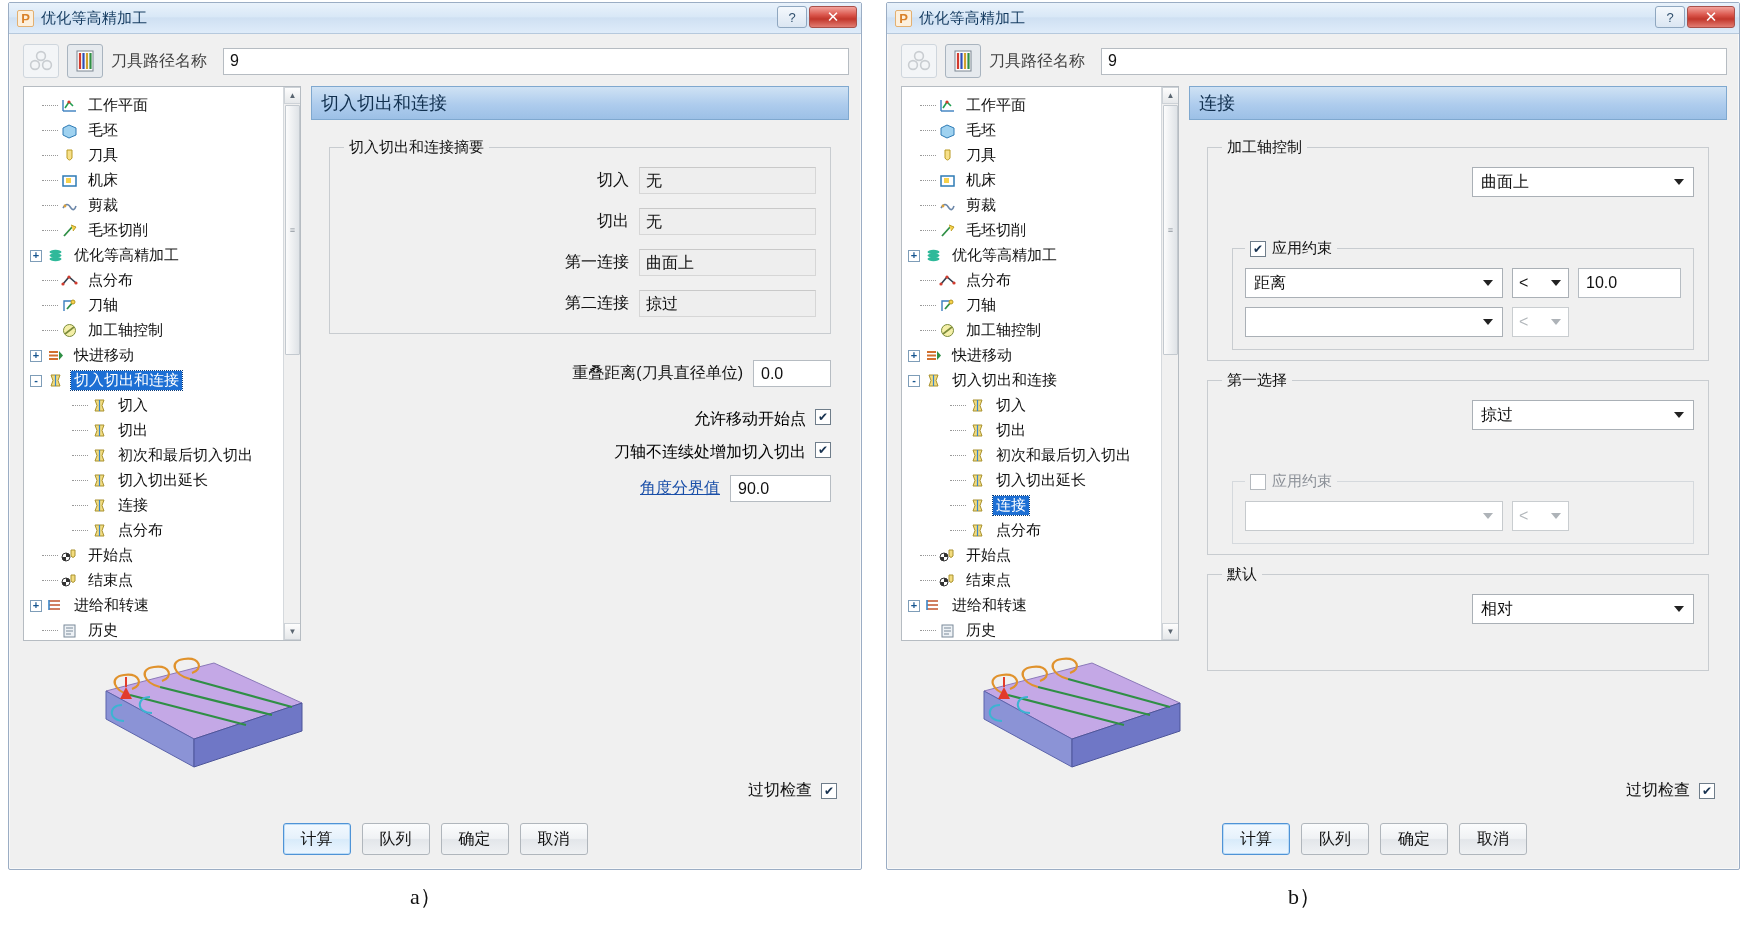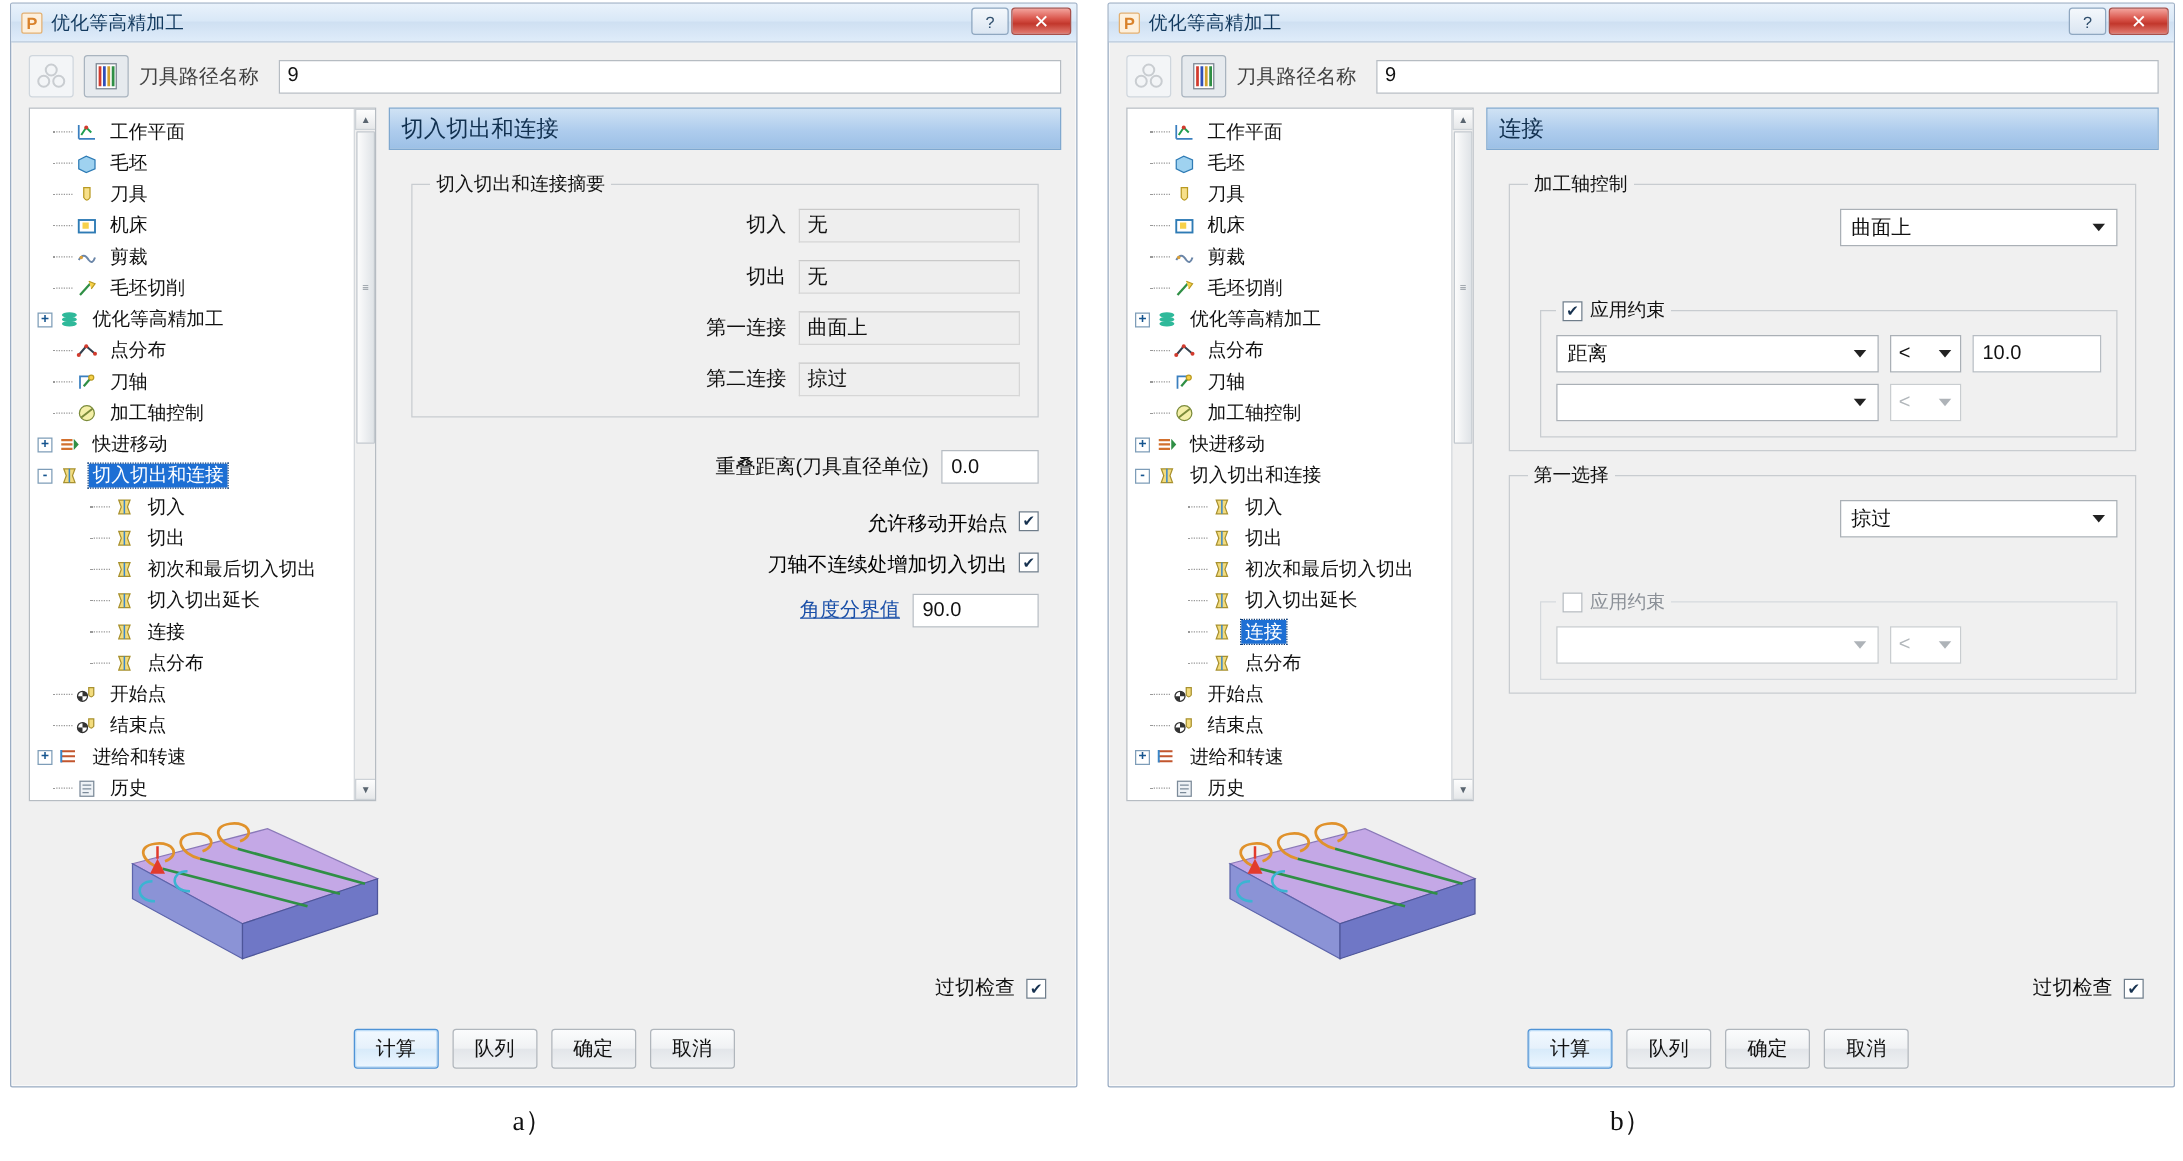--- a/index.html
+++ b/index.html
@@ -830,20 +830,29 @@
                 </div>
                 <div class="opbox dim">
                   <span>&lt;</span>
                   <span class="caret dim"></span>
                 </div>
                 <span style="width:103px;"></span>
               </div>
             </fieldset>
           </fieldset>
 
+          <fieldset class="gb" style="margin-top:10px;padding-bottom:46px;">
+            <legend>默认</legend>
+            <div style="display:flex;justify-content:flex-end;">
+              <div class="ddl" style="width:222px;">
+                <span>相对</span>
+                <span class="caret"></span>
+              </div>
+            </div>
+          </fieldset>
 
         </div>
       </div>
     </div>
 
     <div class="preview prev-b">
       <svg width="250" height="125" viewBox="0 0 250 125" aria-hidden="true">
         <polygon points="42,48 150,20 238,60 130,96" fill="#c4a8e6" stroke="#8a79b8"></polygon>
         <polygon points="42,48 42,76 130,124 130,96" fill="#8b93d6" stroke="#5c64ab"></polygon>
         <polygon points="130,96 130,124 238,88 238,60" fill="#6f77c6" stroke="#4d5599"></polygon>

